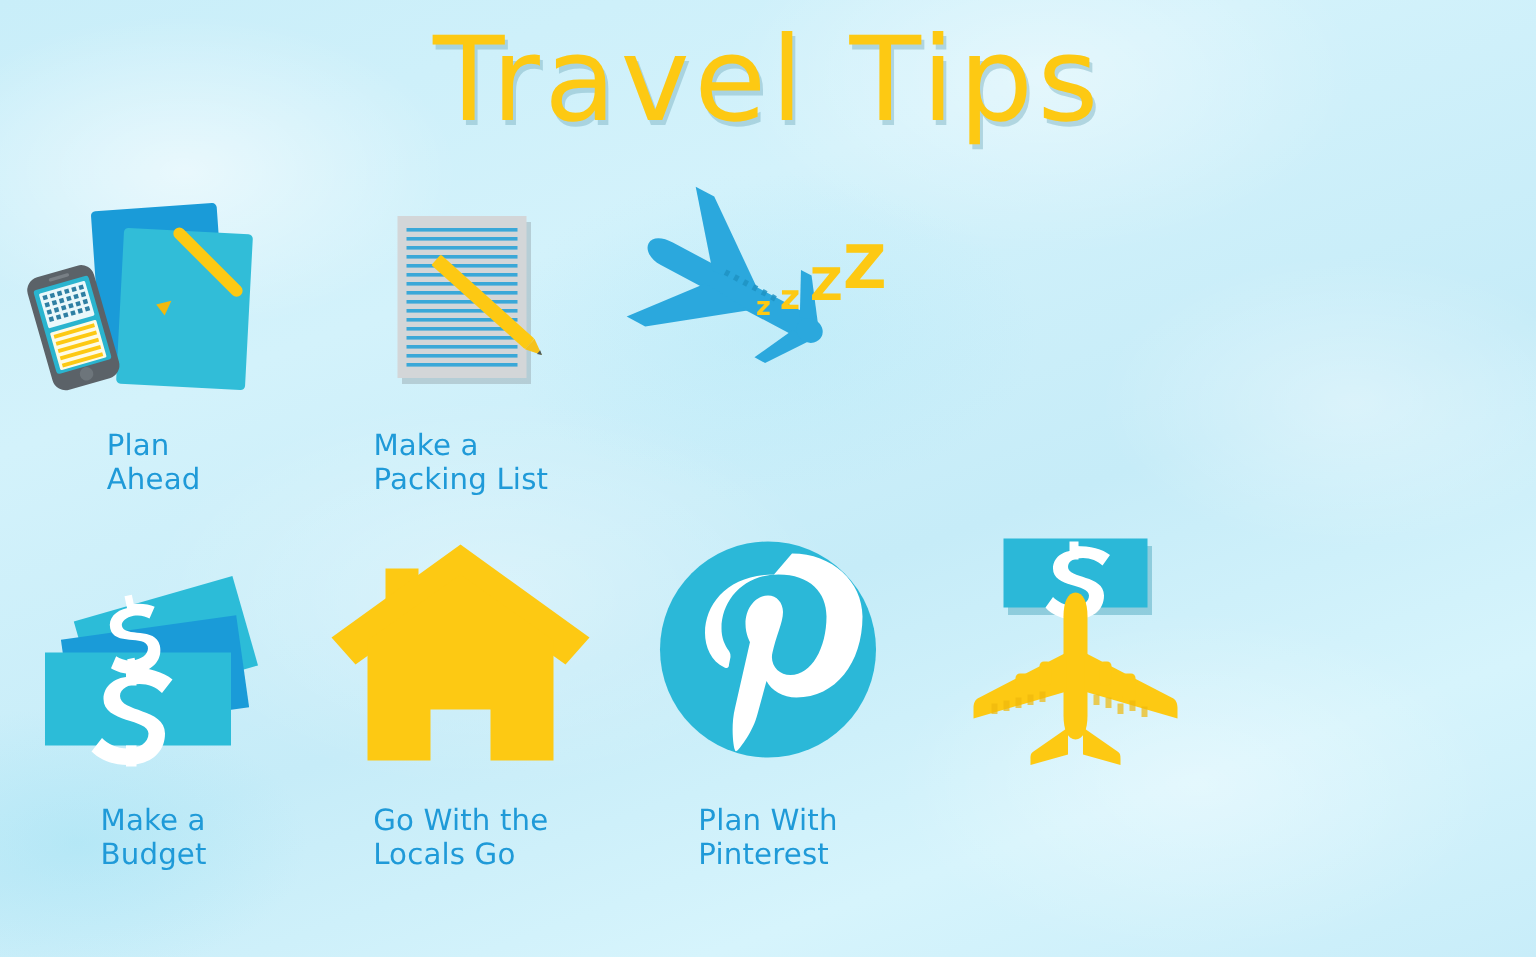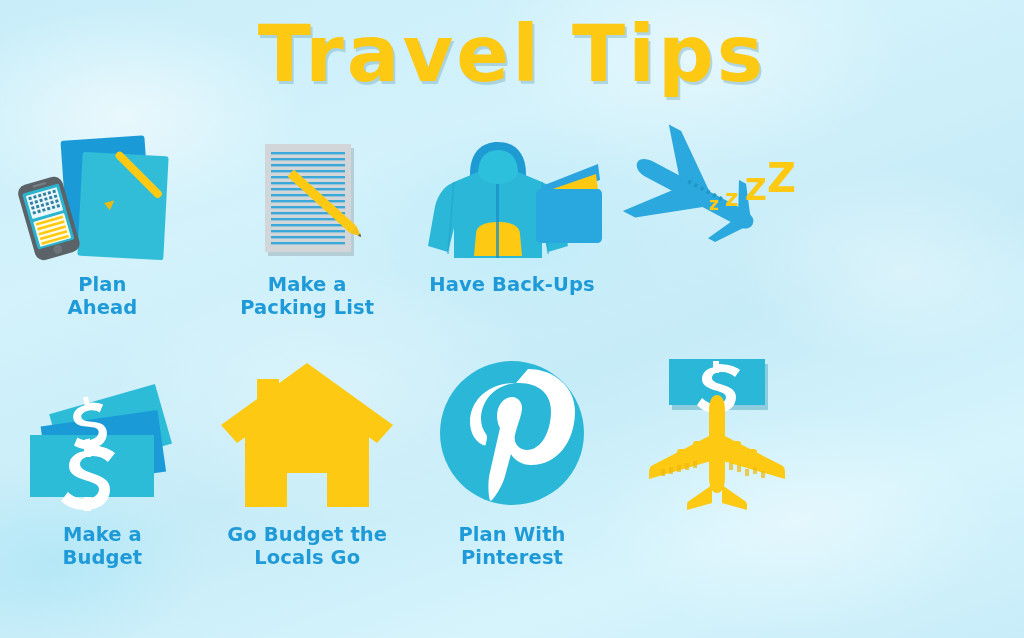--- a/index.html
+++ b/index.html
@@ -33,21 +33,21 @@
 
   
   #title {
     position: absolute;
     top: 14px;
     left: 0;
     width: 1024px;
     text-align: center;
     font-family: "DejaVu Sans", sans-serif;
     font-size: 78px;
-    font-weight: bold;
+    font-weight: normal;
     letter-spacing: 3px;
     color: #fdc913;
     text-shadow: 2px 3px 0 rgba(120,175,190,0.45);
     line-height: 1.05;
     white-space: nowrap;
   }
 
   
   .row {
     position: absolute;
@@ -67,25 +67,25 @@
     justify-content: flex-start;
   }
   .art {
     height: 140px;
     width: 200px;
     position: relative;
   }
   #row-2 .art { height: 165px; }
 
   .caption {
-    margin-top: 4px;
-    text-align: center;
+    margin-top: 16px;
+    text-align: left;
     color: #1f9ad8;
     font-size: 19.5px;
-    font-weight: bold;
+    font-weight: normal;
     line-height: 1.16;
     letter-spacing: .1px;
     white-space: pre-line;
   }
 
   svg { display: block; overflow: visible; }
   .art > svg { position: absolute; left: 50%; top: 0; transform: translateX(-50%); }
 </style>
 </head>
 <body>
@@ -186,45 +186,20 @@
               <polygon points="110,49.2 113,50.8 110,52.4" fill="#4a5a60"></polygon>
             </g>
           </g>
         </svg>
       </div>
       <div class="caption">Make a
 Packing List</div>
     </div>
 
 
-    <div class="tip">
-      <div class="art">
-        <svg width="200" height="140" viewBox="0 0 200 140">
-
-          <g transform="translate(6,6)">
-            <path d="M52 38 C52 16, 64 6, 80 6 C96 6, 108 16, 108 38 C108 48, 100 54, 80 54 C60 54, 52 48, 52 38 Z" fill="#1f9bd4"></path>
-            <path d="M60 38 C60 22, 68 14, 80 14 C92 14, 100 22, 100 38 C100 45, 93 49, 80 49 C67 49, 60 45, 60 38 Z" fill="#2cc0dd"></path>
-            <path d="M60 36 L36 46 C24 51, 18 62, 16 76 L10 110 L30 116 L36 92 L36 122 L124 122 L124 92 L130 116 L150 110 L144 76 C142 62, 136 51, 124 46 L100 36 C96 52, 64 52, 60 36 Z" fill="#2bb8d8"></path>
-            <path d="M36 92 L36 122 L124 122 L124 92 Z" fill="#2bb8d8"></path>
-            <path d="M58 98 C58 90, 66 86, 80 86 C94 86, 102 90, 102 98 L104 120 L56 120 Z" fill="#fdc913"></path>
-            <path d="M74 86 L74 120 L86 120 L86 86 Z" fill="#2bb8d8" opacity="0"></path>
-            <rect x="78" y="48" width="3" height="74" fill="#1c8fc6" opacity="0.75"></rect>
-            <path d="M36 46 L30 118" stroke="#1fa2cb" stroke-width="2" fill="none" opacity="0.5"></path>
-            <path d="M124 46 L130 118" stroke="#1fa2cb" stroke-width="2" fill="none" opacity="0.5"></path>
-          </g>
-
-          <g transform="translate(124,30)">
-            <path d="M6 26 L62 4 L64 20 L8 40 Z" fill="#2ba4e0"></path>
-            <path d="M8 32 L60 14 L62 30 L10 44 Z" fill="#fdc913"></path>
-            <path d="M0 34 C0 31, 2 29, 5 29 L62 29 C64 29, 66 31, 66 34 L66 78 C66 81, 64 83, 61 83 L5 83 C2 83, 0 81, 0 78 Z" fill="#29a8e0"></path>
-          </g>
-        </svg>
-      </div>
-      <div class="caption">Have Back-Ups</div>
-    </div>
 
     <div class="tip">
       <div class="art">
         <svg width="200" height="140" viewBox="0 0 200 140">
           <g transform="translate(6,8) rotate(28 70 56)" fill="#2ba8dd">
             <path d="M6 54 C6 49, 12 46, 20 46 L118 46 C128 46, 134 50, 134 55 C134 60, 128 63, 118 63 L20 63 C12 63, 6 59, 6 54 Z"></path>
             <path d="M52 50 L16 6 L30 6 L86 48 Z"></path>
             <path d="M52 60 L16 104 L30 104 L86 62 Z"></path>
             <path d="M118 50 L104 22 L112 22 L132 50 Z"></path>
             <path d="M118 60 L104 88 L112 88 L132 60 Z"></path>
@@ -281,21 +256,21 @@
     <div class="tip">
       <div class="art">
         <svg width="200" height="165" viewBox="0 0 200 165">
           <g transform="translate(18,6)" fill="#fdc913">
             <rect x="32" y="18" width="22" height="36"></rect>
             <polygon points="82,2 168,64 152,82 82,32 12,82 -4,64"></polygon>
             <polygon points="82,22 144,66 144,146 102,146 102,112 62,112 62,146 20,146 20,66"></polygon>
           </g>
         </svg>
       </div>
-      <div class="caption">Go Budget the
+      <div class="caption">Go With the
 Locals Go</div>
     </div>
 
     <div class="tip">
       <div class="art">
         <svg width="200" height="165" viewBox="0 0 200 165">
           <circle cx="100" cy="78" r="72" fill="#2bb8d8"></circle>
           <path d="M104 28 c-30 0 -46 19 -46 39 c0 9 4 19 13 23 c2 1 3 0 3 -2 l1 -5 c0 -2 0 -2 -1 -4 c-3 -4 -5 -9 -5 -15 c0 -19 15 -36 38 -36 c21 0 32 12 32 28 c0 21 -10 39 -24 39 c-8 0 -14 -7 -12 -15 c2 -10 7 -20 7 -27 c0 -6 -4 -11 -10 -11 c-8 0 -15 8 -15 19 c0 7 3 12 3 12 l-10 44 c-3 12 -1 27 0 28 c0 1 1 1 2 0 c1 -1 10 -12 13 -24 l6 -22 c3 6 11 11 20 11 c26 0 44 -23 44 -54 c0 -23 -20 -42 -47 -42 Z" fill="#ffffff"></path>
         </svg>
       </div>

